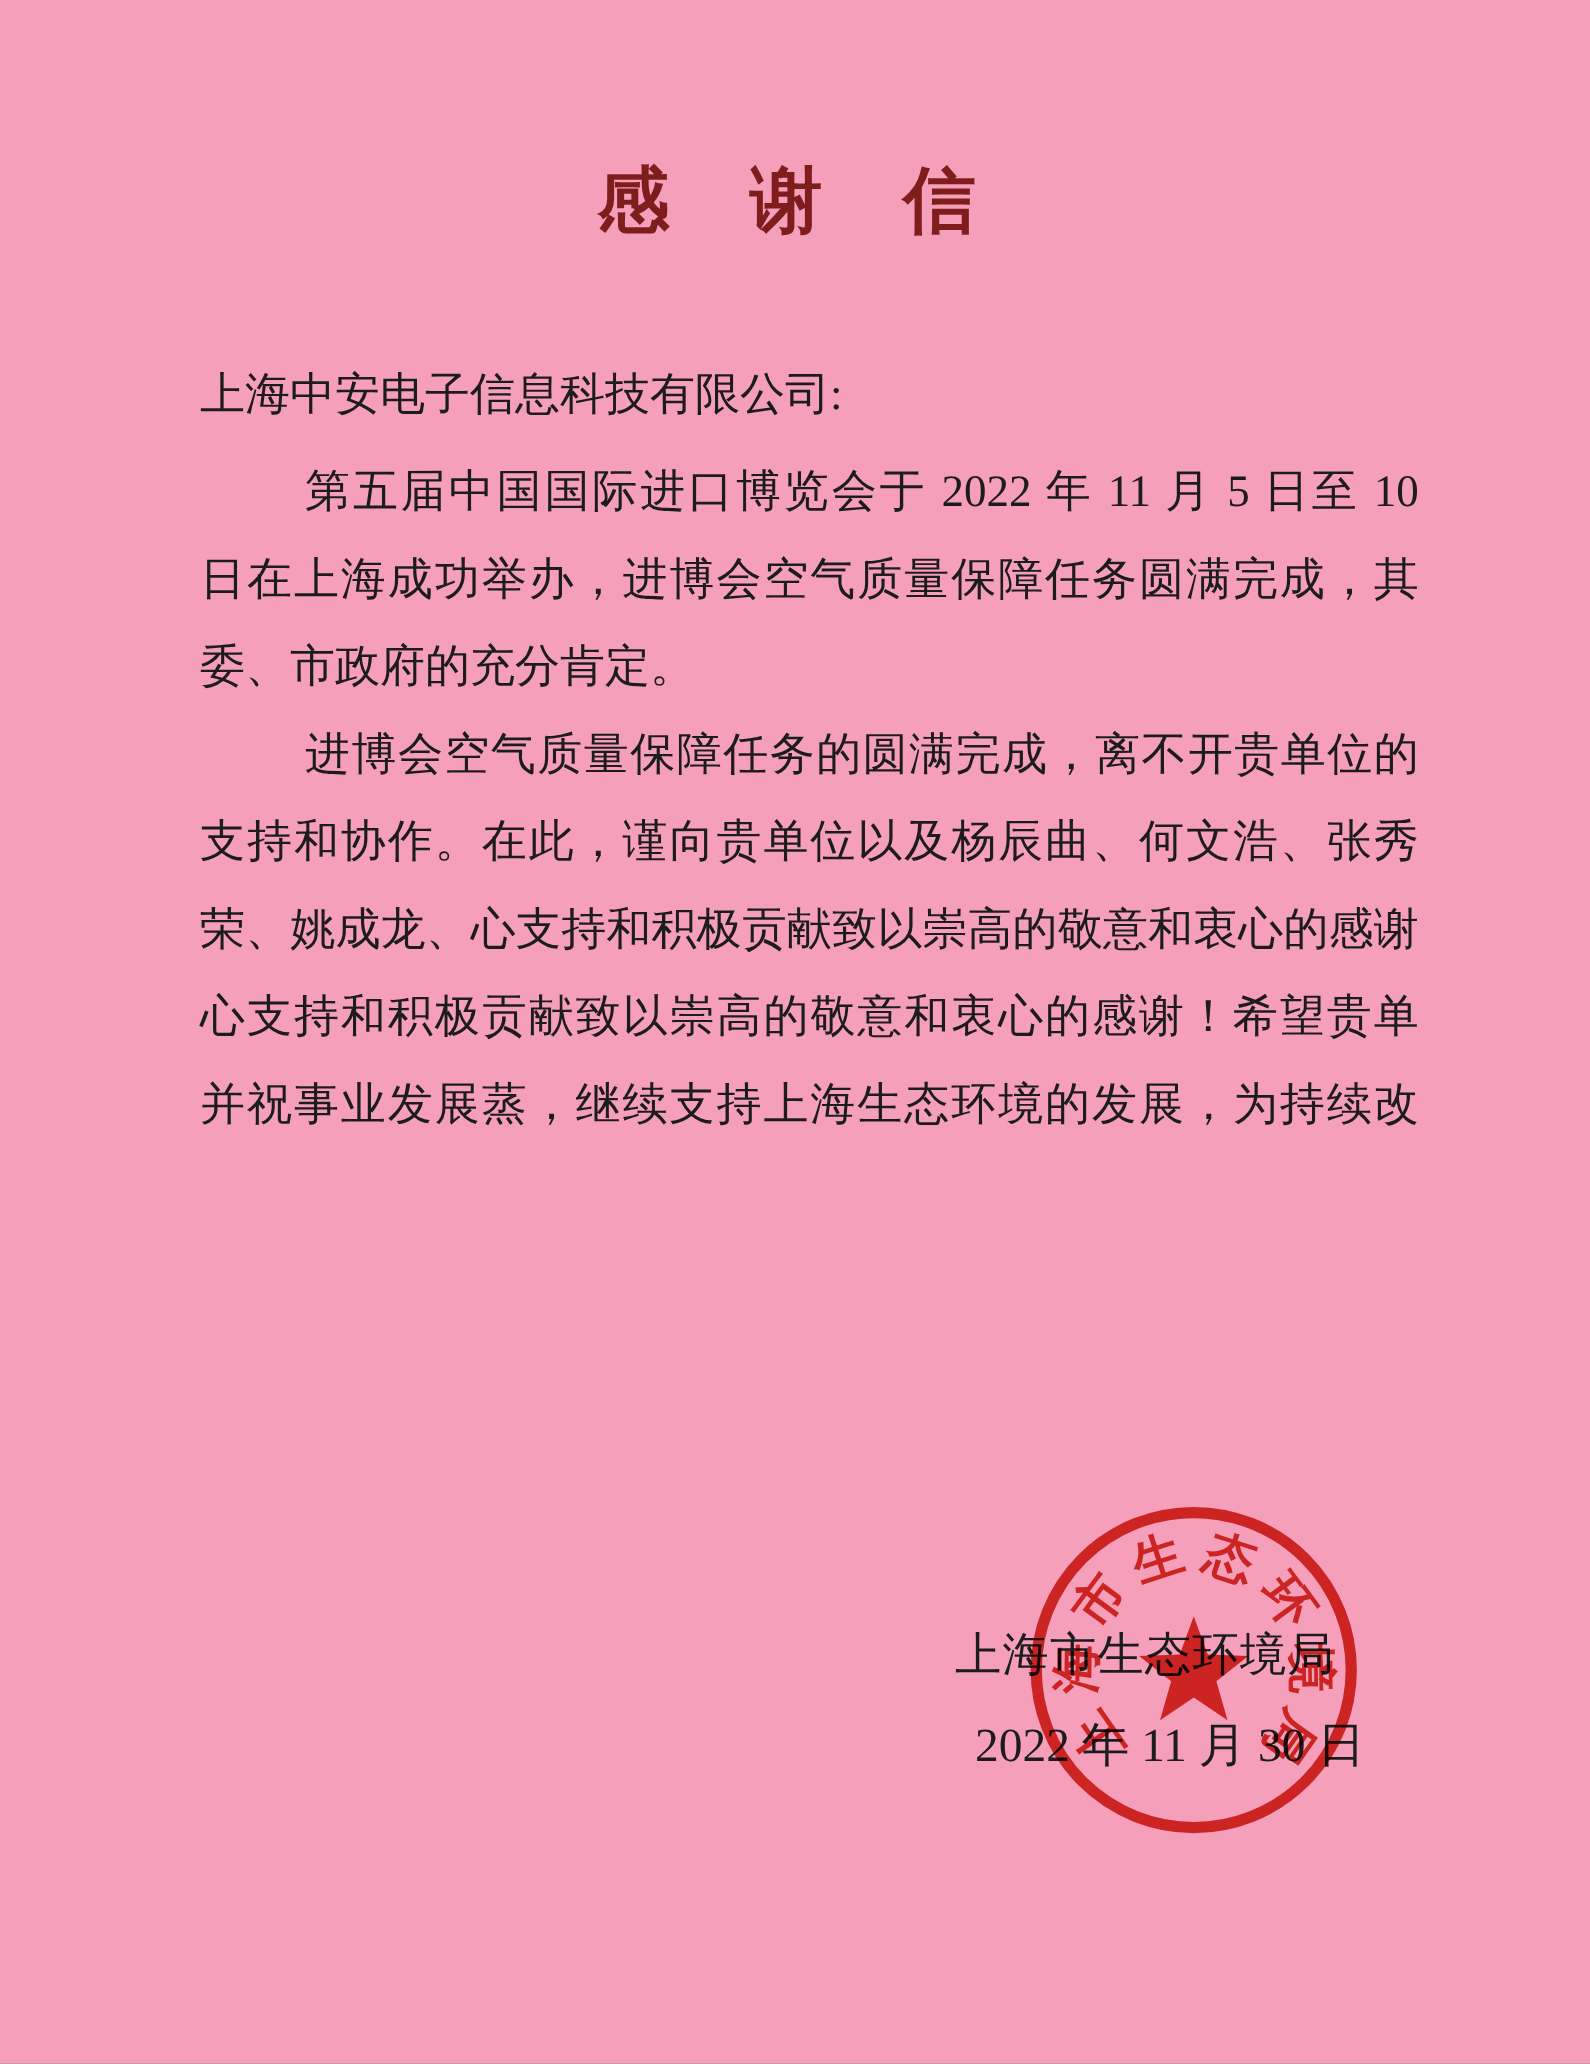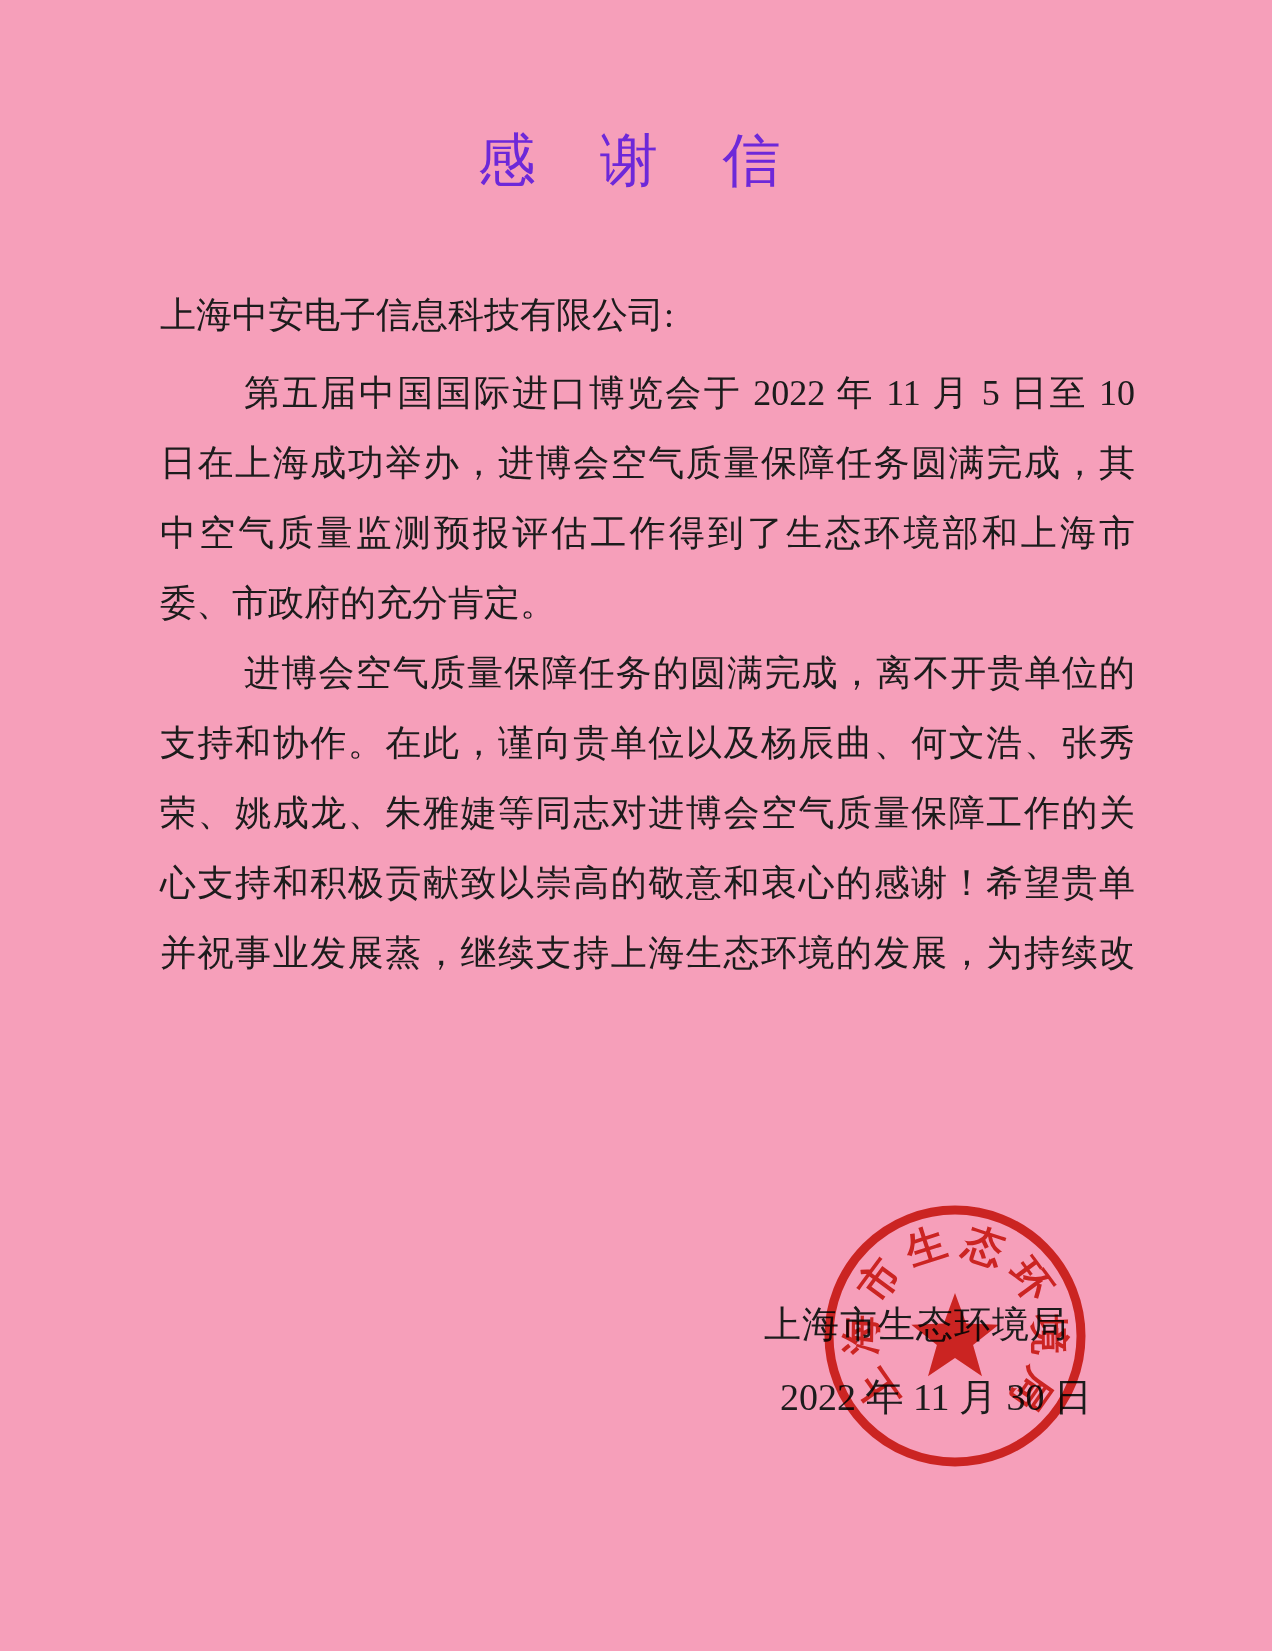--- a/index.html
+++ b/index.html
@@ -19,25 +19,25 @@
     font-family: "Liberation Serif", "DejaVu Serif", serif;
     overflow: hidden;
   }
   .title {
     position: absolute;
     top: 126px;
     left: 0;
     width: 100%;
     text-align: center;
     font-size: 58px;
-    font-weight: normal;
+    font-weight: bold;
     line-height: 1.2;
     letter-spacing: 14px;
     word-spacing: 22px;
-    color: #6d28d9;
+    color: #7f1d1d;
   }
   .letter-body {
     position: absolute;
     left: 140px;
     top: 280px;
     width: 975px;
     font-size: 36px;
     margin-left: 20px;
   }
   .line {
@@ -93,28 +93,27 @@
 <div class="page">
 
   <h1 class="title">感 谢 信</h1>
 
   <div class="letter-body">
     <div class="line addressee">上海中安电子信息科技有限公司:</div>
 
     <div class="para-1">
       <div class="line justify indent">第五届中国国际进口博览会于 2022 年 11 月 5 日至 10</div>
       <div class="line justify">日在上海成功举办，进博会空气质量保障任务圆满完成，其</div>
-      <div class="line justify">中空气质量监测预报评估工作得到了生态环境部和上海市</div>
       <div class="line">委、市政府的充分肯定。</div>
     </div>
 
     <div class="para-2">
       <div class="line justify indent">进博会空气质量保障任务的圆满完成，离不开贵单位的</div>
       <div class="line justify">支持和协作。在此，谨向贵单位以及杨辰曲、何文浩、张秀</div>
-      <div class="line justify">荣、姚成龙、朱雅婕等同志对进博会空气质量保障工作的关</div>
+      <div class="line justify">荣、姚成龙、心支持和积极贡献致以崇高的敬意和衷心的感谢</div>
       <div class="line justify">心支持和积极贡献致以崇高的敬意和衷心的感谢！希望贵单</div>
       <div class="line justify">并祝事业发展蒸，继续支持上海生态环境的发展，为持续改</div>
     </div>
   </div>
 
   <div class="signature">上海市生态环境局</div>
   <div class="sig-date">2022 年 11 月 30 日</div>
 
   <div class="seal">
     <svg viewBox="0 0 270 270" xmlns="http://www.w3.org/2000/svg">

